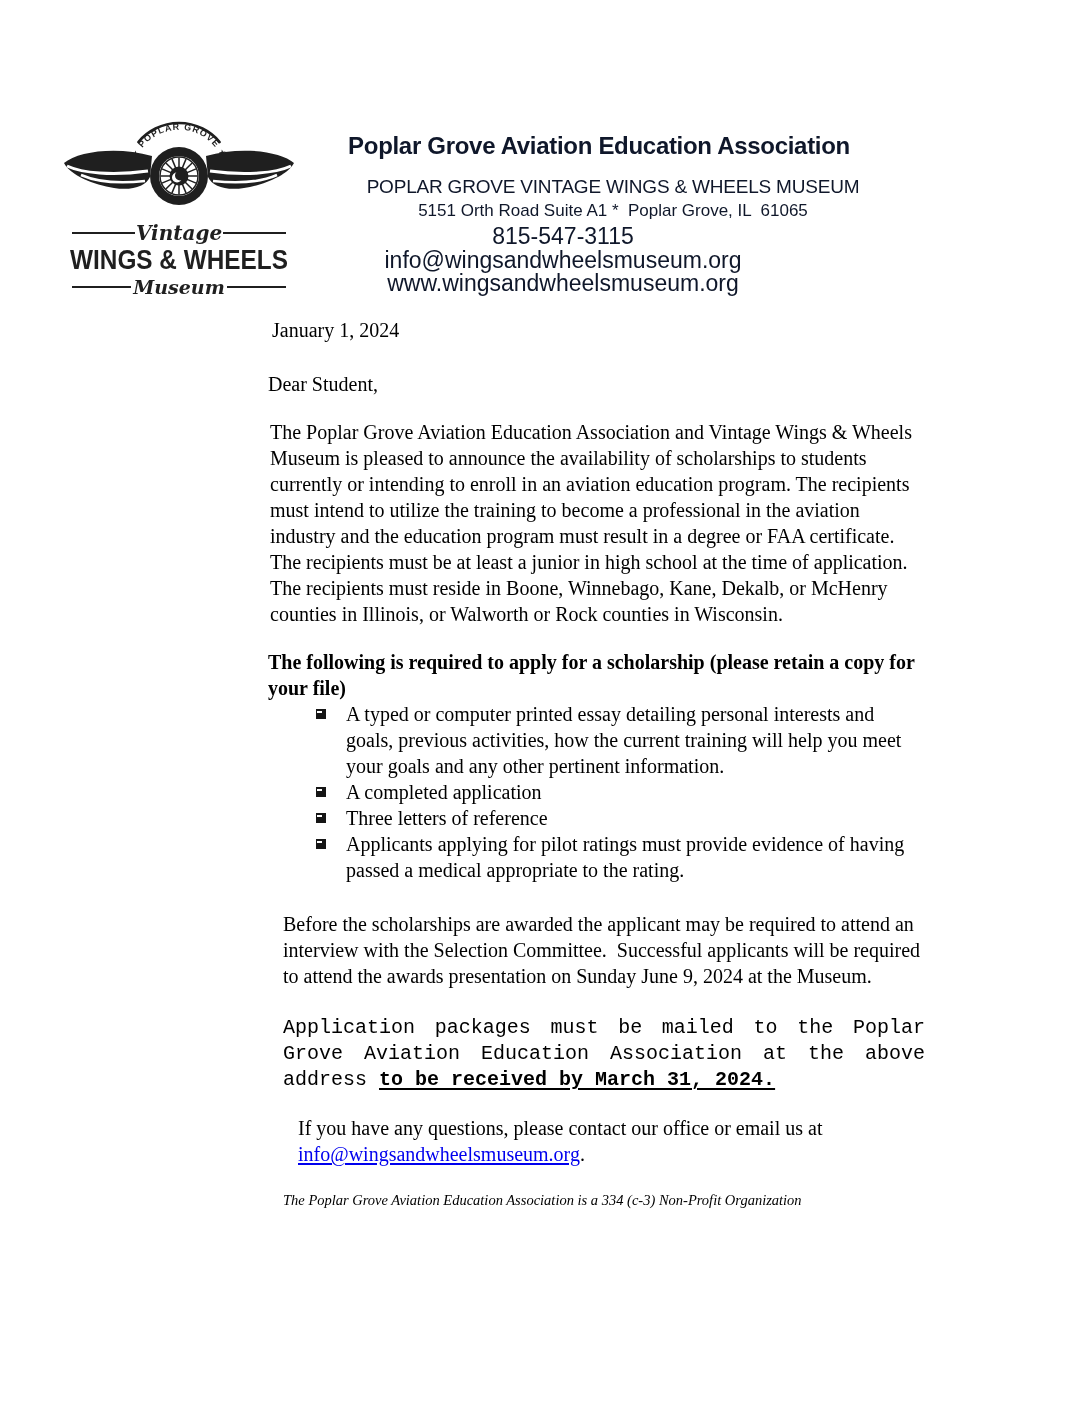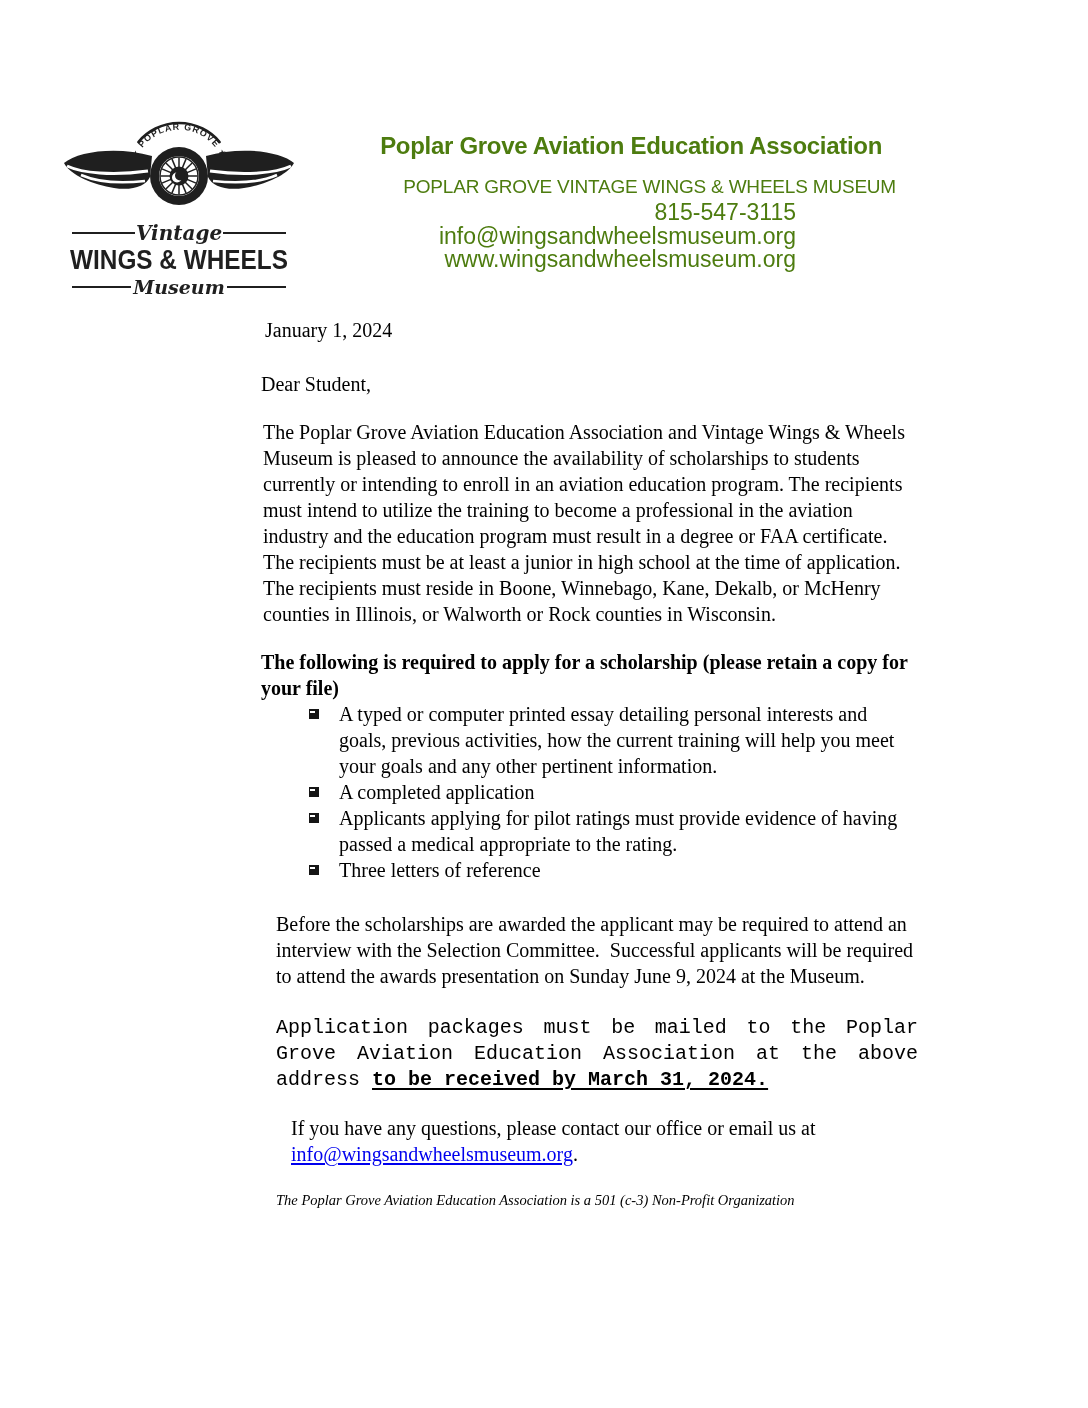--- a/index.html
+++ b/index.html
@@ -10,32 +10,32 @@
   }
 
   
   .logo-wrap{position:absolute;left:58px;top:114px;width:242px;height:186px;}
   .logo-wrap svg{display:block;}
   .logo-script{font-family:"DejaVu Serif",serif;font-style:italic;font-weight:bold;fill:#1f1f1f;}
   .logo-wordmark{font-family:"Liberation Sans",sans-serif;font-weight:bold;fill:#1f1f1f;}
   .logo-arc-text{font-family:"Liberation Sans","DejaVu Sans",sans-serif;font-weight:bold;fill:#1f1f1f;}
 
   .header-text{
-    position:absolute;left:330px;top:131px;width:566px;text-align:right;
-    font-family:"Liberation Sans",sans-serif;color:#4d7c0f;
+    position:absolute;left:330px;top:131px;width:566px;text-align:center;
+    font-family:"Liberation Sans",sans-serif;color:#0f172a;
   }
   .ht-title{font-size:24px;font-weight:bold;line-height:30px;letter-spacing:-0.3px;position:relative;left:-14px;}
   .ht-subtitle{font-size:19px;line-height:24px;margin-top:14px;letter-spacing:-0.2px;}
   .ht-address{font-size:17px;line-height:24px;}
   .ht-contact{width:466px;margin-top:2px;}
   .ht-contact > div{font-size:23px;line-height:23.5px;}
 
   
   .letter-body{
-    position:absolute;left:261px;top:317px;width:657px;
+    position:absolute;left:268px;top:317px;width:657px;
     font-size:20px;line-height:26px;
   }
   .lb-date{margin:0 0 28px 4px;}
   .lb-salutation{margin:0 0 22px 0;}
   .lb-intro{margin:0 0 22px 2px;}
   .lb-req{margin:0 0 0 0;font-weight:bold;}
   ul.lb-list{list-style:none;margin:0;padding:0;}
   ul.lb-list li{position:relative;padding-left:78px;}
   ul.lb-list li::before{
     content:"";position:absolute;left:48px;top:8px;width:10px;height:10px;background:#151515;
@@ -105,45 +105,46 @@
 
       <line x1="14" y1="173" x2="73" y2="173" stroke="#1f1f1f" stroke-width="2"></line>
       <line x1="169" y1="173" x2="228" y2="173" stroke="#1f1f1f" stroke-width="2"></line>
       <text x="121" y="180" text-anchor="middle" class="logo-script" font-size="19">Museum</text>
     </svg>
   </div>
 
   <div class="header-text">
     <div class="ht-title">Poplar Grove Aviation Education Association</div>
     <div class="ht-subtitle">POPLAR GROVE VINTAGE WINGS &amp; WHEELS MUSEUM</div>
+    <div class="ht-address">5151 Orth Road Suite A1 *&nbsp; Poplar Grove, IL &nbsp;61065</div>
     <div class="ht-contact">
       <div>815-547-3115</div>
       <div>info@wingsandwheelsmuseum.org</div>
       <div>www.wingsandwheelsmuseum.org</div>
     </div>
   </div>
 
   <div class="letter-body">
     <div class="lb-date">January 1, 2024</div>
 
     <div class="lb-salutation">Dear Student,</div>
 
     <p class="lb-intro">The Poplar Grove Aviation Education Association and Vintage Wings &amp; Wheels Museum is pleased to announce the availability of scholarships to students currently or intending to enroll in an aviation education program. The recipients must intend to utilize the training to become a professional in the aviation industry and the education program must result in a degree or FAA certificate. The recipients must be at least a junior in high school at the time of application.&nbsp;&nbsp; The recipients must reside in Boone, Winnebago, Kane, Dekalb, or McHenry counties in Illinois, or Walworth or Rock counties in Wisconsin.</p>
 
     <p class="lb-req">The following is required to apply for a scholarship (please retain a copy for your file)</p>
 
     <ul class="lb-list">
       <li>A typed or computer printed essay detailing personal interests and goals, previous activities, how the current training will help you meet your goals and any other pertinent information.</li>
       <li>A completed application</li>
+      <li>Three letters of reference</li>
       <li>Applicants applying for pilot ratings must provide evidence of having passed a medical appropriate to the rating.</li>
-      <li>Three letters of reference</li>
     </ul>
 
     <p class="lb-interview"><span>Before the scholarships are awarded the applicant </span><span class="bold">may be required</span><span> to attend an interview with the Selection Committee.&nbsp; Successful applicants will be required to attend the awards presentation on Sunday June 9, 2024 at the Museum.</span></p>
 
     <p class="lb-mailing"><span>Application packages must be mailed to the Poplar Grove Aviation Education Association at the above address </span><span class="bold-underline">to be received by March 31, 2024.</span></p>
 
     <p class="lb-questions"><span>If you have any questions, please contact our office or email us at </span><a class="email-link">info@wingsandwheelsmuseum.org</a><span>.</span></p>
 
-    <p class="lb-footnote">The Poplar Grove Aviation Education Association is a 501 (c-3) Non-Profit Organization</p>
+    <p class="lb-footnote">The Poplar Grove Aviation Education Association is a 334 (c-3) Non-Profit Organization</p>
   </div>
 
 </div>
 
 </body></html>

